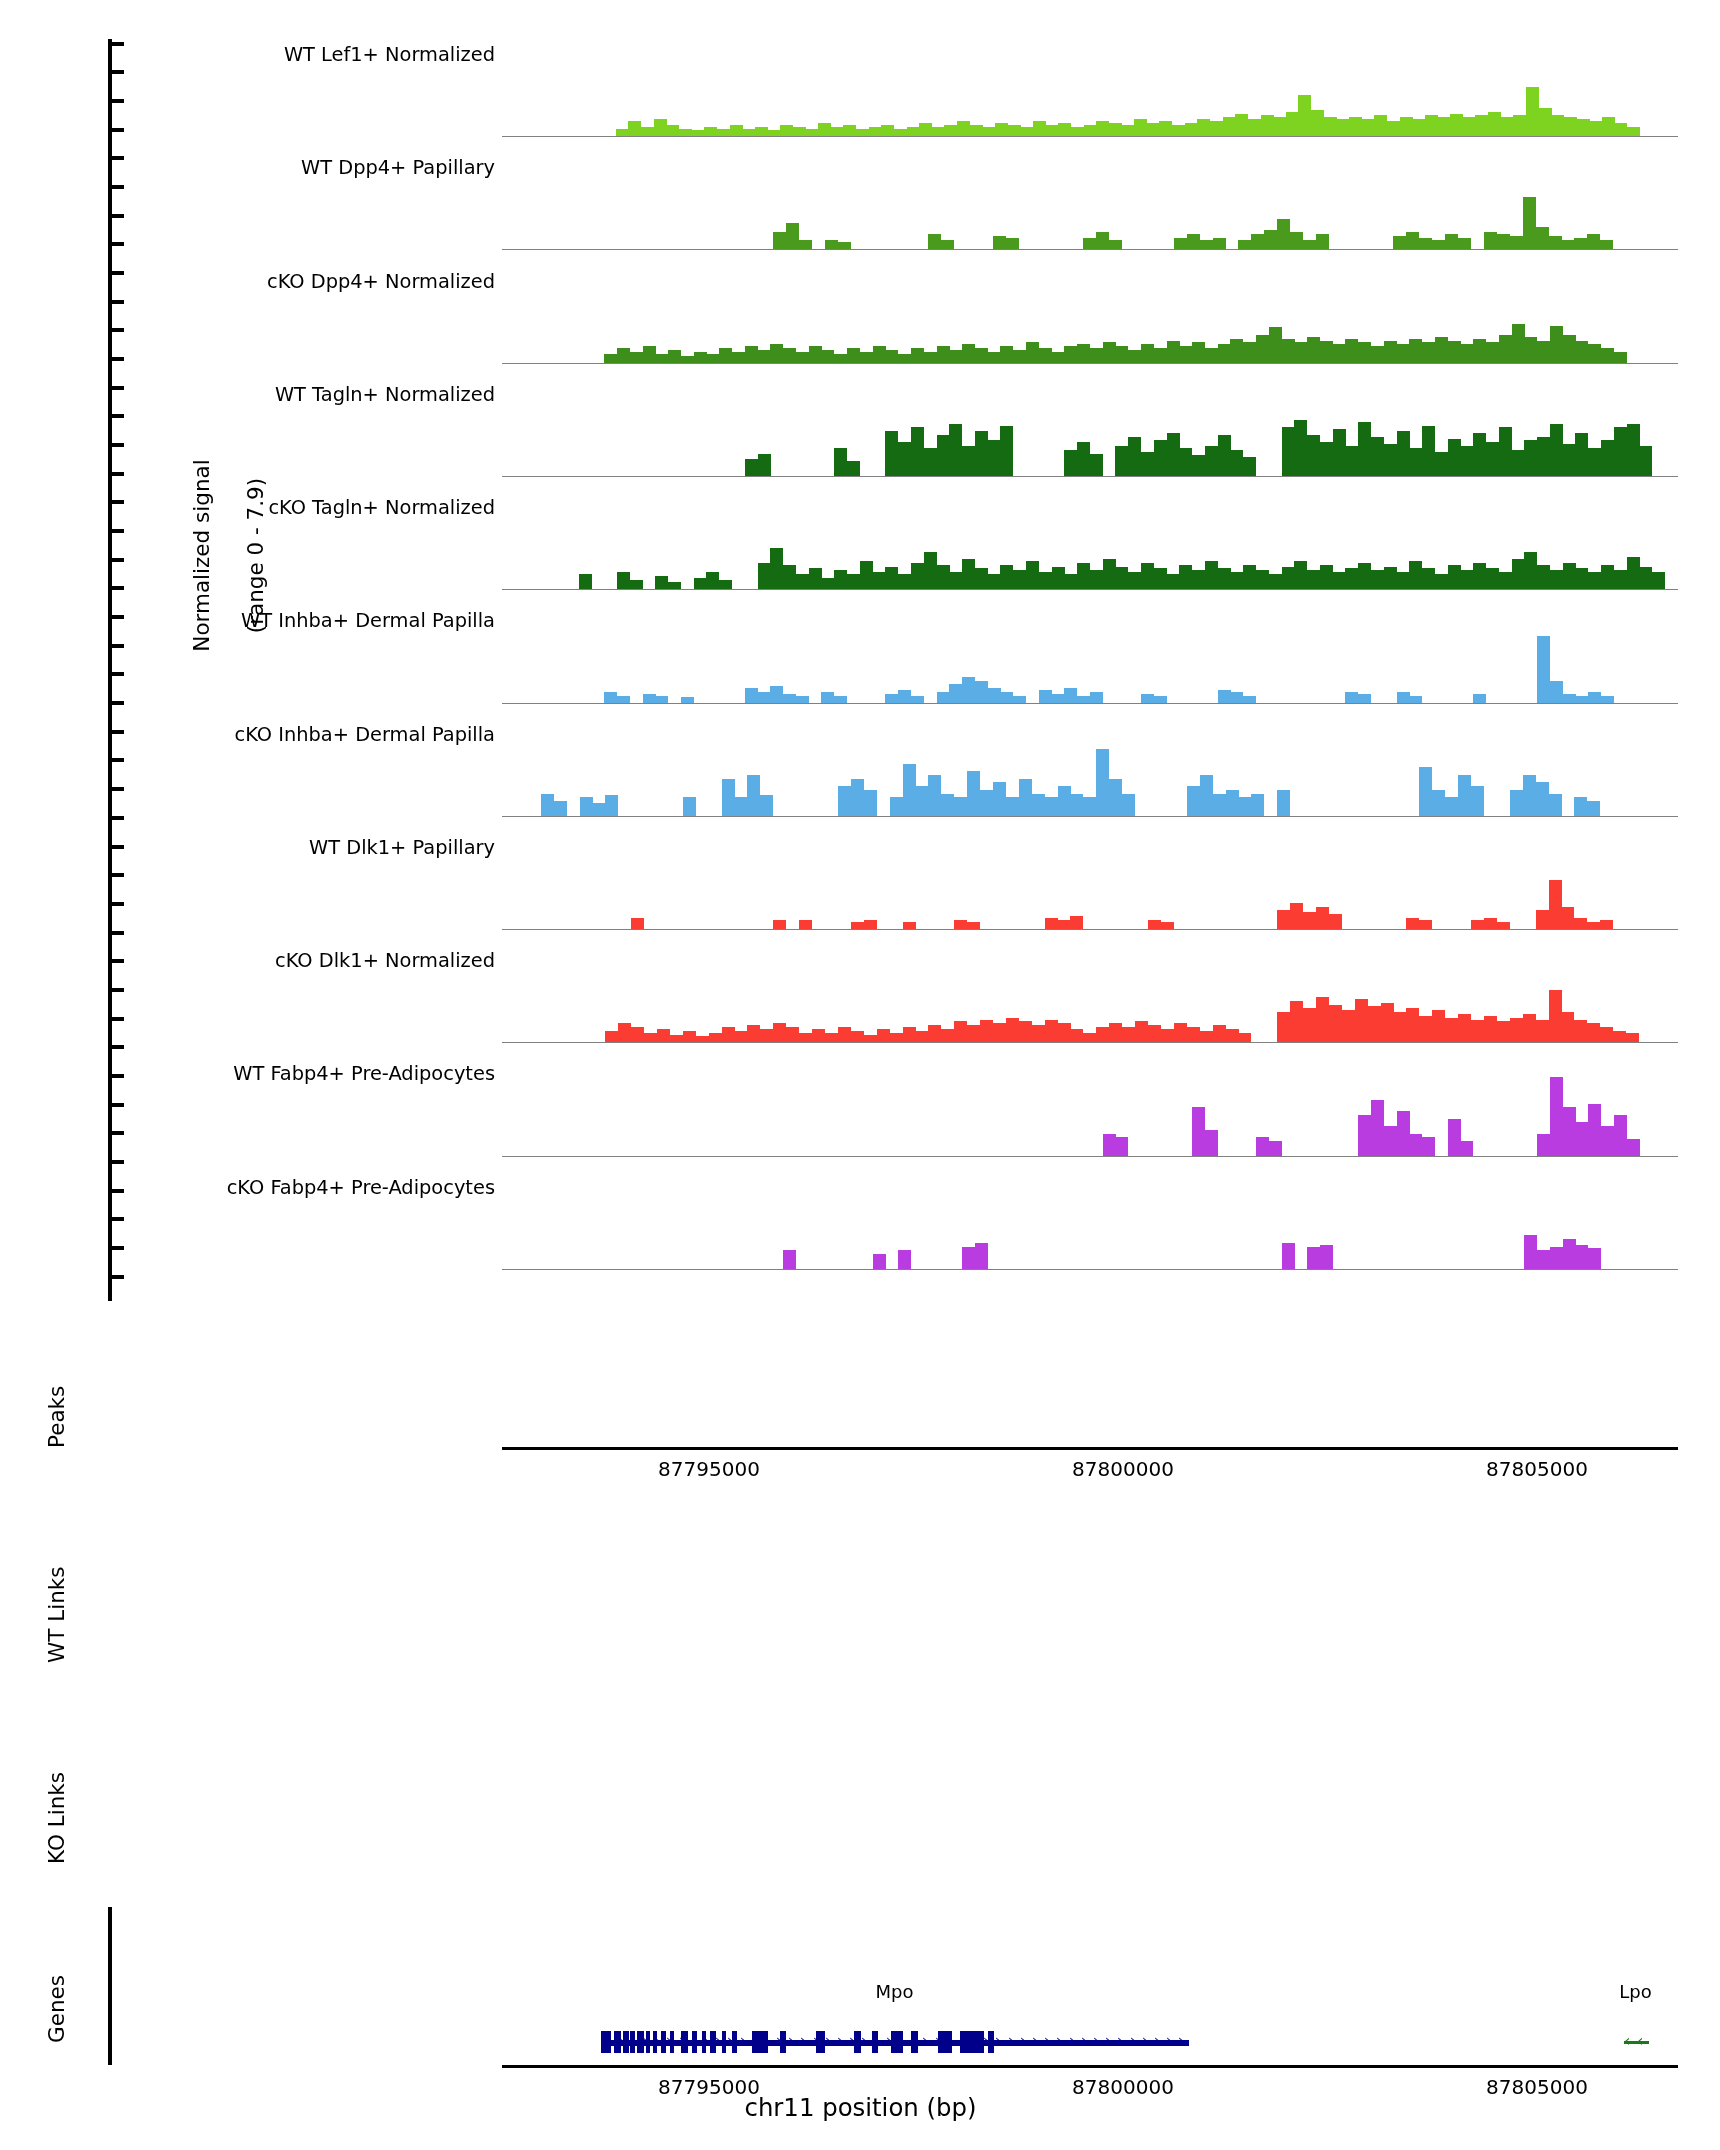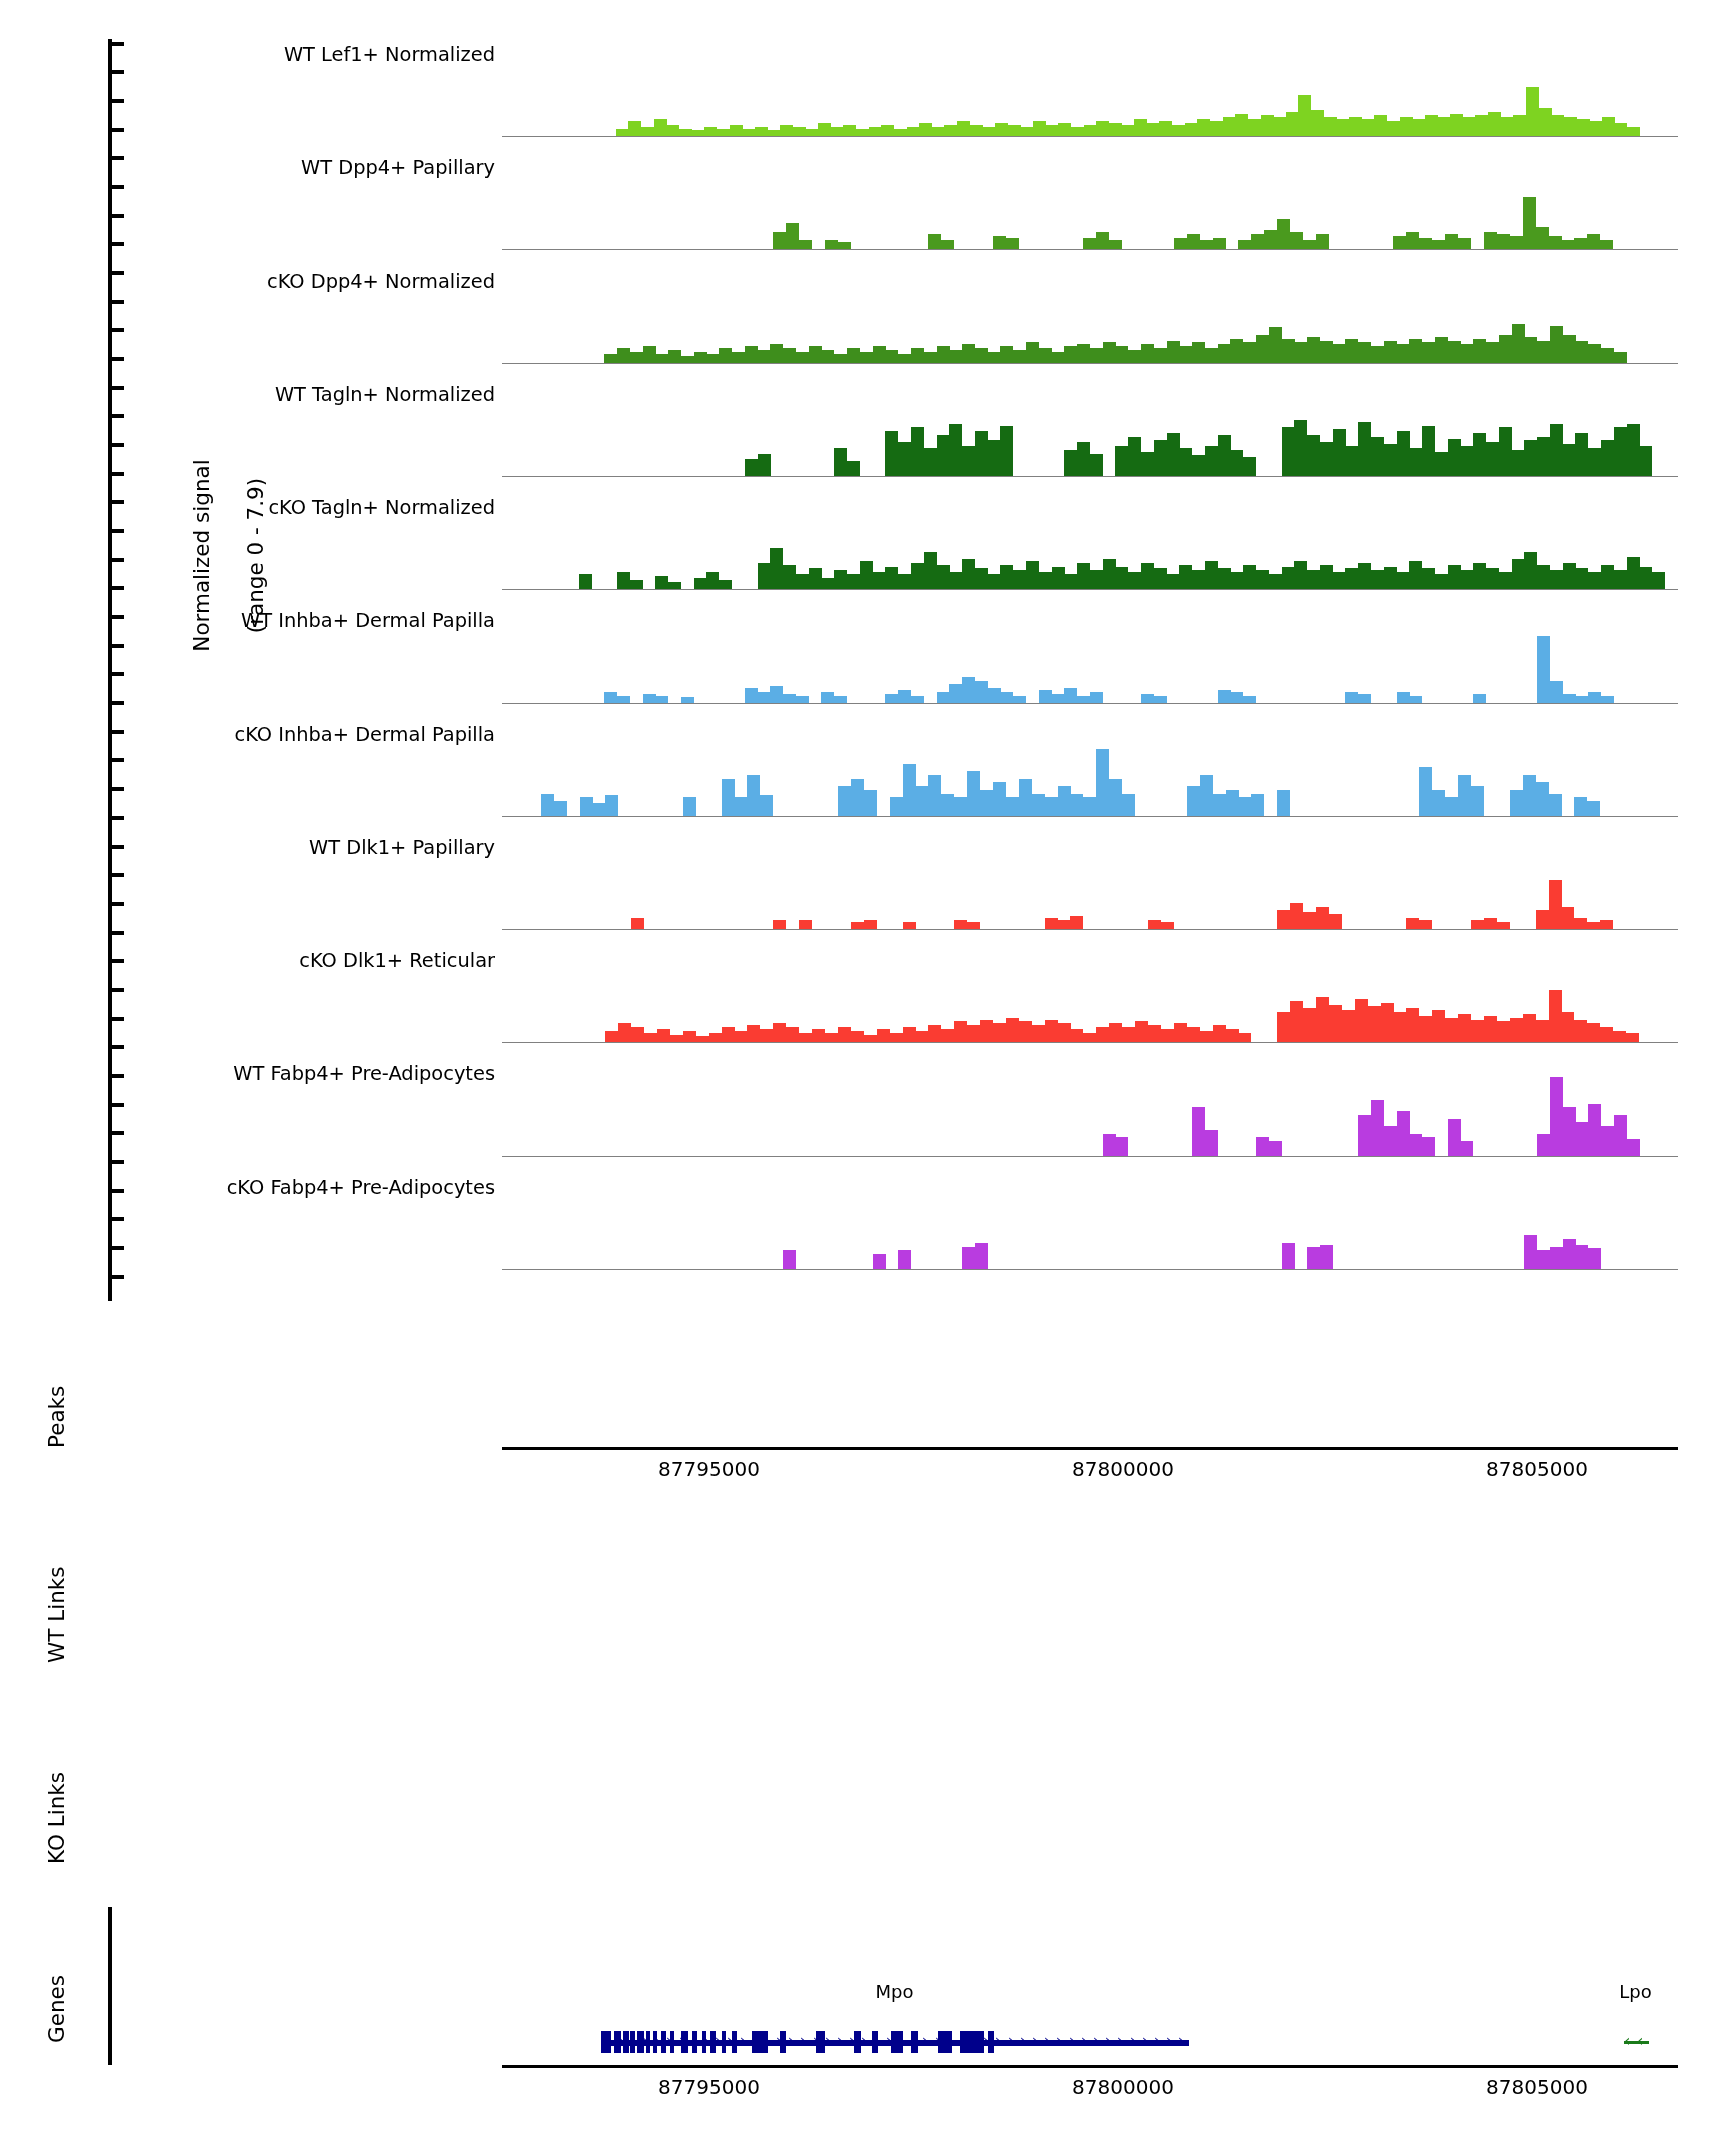--- a/index.html
+++ b/index.html
@@ -688,21 +688,21 @@
         <div class="sig" style="left: 969px; width: 13.4px; height: 9.4px; background: rgb(250, 60, 50);"></div>
         <div class="sig" style="left: 982px; width: 13.4px; height: 11.2px; background: rgb(250, 60, 50);"></div>
         <div class="sig" style="left: 995px; width: 13.4px; height: 7.5px; background: rgb(250, 60, 50);"></div>
         <div class="sig" style="left: 1034px; width: 13.4px; height: 18.7px; background: rgb(250, 60, 50);"></div>
         <div class="sig" style="left: 1047px; width: 13.4px; height: 49px; background: rgb(250, 60, 50);"></div>
         <div class="sig" style="left: 1059px; width: 13.4px; height: 22.4px; background: rgb(250, 60, 50);"></div>
         <div class="sig" style="left: 1072px; width: 13.4px; height: 11.2px; background: rgb(250, 60, 50);"></div>
         <div class="sig" style="left: 1085px; width: 13.4px; height: 7.5px; background: rgb(250, 60, 50);"></div>
         <div class="sig" style="left: 1098px; width: 13.4px; height: 9.4px; background: rgb(250, 60, 50);"></div>
       </div>
-      <div class="tracklabel" style="right: 1226px; top: 949px;">cKO Dlk1+ Reticular</div>
+      <div class="tracklabel" style="right: 1226px; top: 949px;">cKO Dlk1+ Normalized</div>
       <div class="baseline" style="top: 1042px;"></div>
       <div style="position: absolute; left: 502px; top: 956px; width: 1176px; height: 86px;">
         <div class="sig" style="left: 103px; width: 13.4px; height: 11.2px; background: rgb(250, 60, 50);"></div>
         <div class="sig" style="left: 116px; width: 13.4px; height: 18.7px; background: rgb(250, 60, 50);"></div>
         <div class="sig" style="left: 129px; width: 13.4px; height: 15px; background: rgb(250, 60, 50);"></div>
         <div class="sig" style="left: 142px; width: 13.4px; height: 9.4px; background: rgb(250, 60, 50);"></div>
         <div class="sig" style="left: 155px; width: 13.4px; height: 13px; background: rgb(250, 60, 50);"></div>
         <div class="sig" style="left: 168px; width: 13.4px; height: 7.5px; background: rgb(250, 60, 50);"></div>
         <div class="sig" style="left: 181px; width: 13.4px; height: 11.2px; background: rgb(250, 60, 50);"></div>
         <div class="sig" style="left: 194px; width: 13.4px; height: 5.6px; background: rgb(250, 60, 50);"></div>
@@ -829,20 +829,21 @@
       <div class="xtick-label" style="left: 1030px; top: 1457px;">87800000</div>
       <div class="xtick-label" style="left: 1444px; top: 1457px;">87805000</div>
     </div>
 
   <div class="xaxis-line" style="top:2065px;"></div>
   <div id="xticks-bottom">
       <div class="xtick-label" style="left: 616px; top: 2075px;">87795000</div>
       <div class="xtick-label" style="left: 1030px; top: 2075px;">87800000</div>
       <div class="xtick-label" style="left: 1444px; top: 2075px;">87805000</div>
     </div>
+  <div class="xtitle" style="top:2093px;">chr11 position (bp)</div>
 
   <div id="genes">
       <div class="gene-name" style="left: 823px; top: 1981px;">Mpo</div>
       <div class="gene-body" style="left: 601px; width: 588px; top: 2040px; background: rgb(0, 0, 139);"></div>
       <div class="gene-exon" style="left: 601px; width: 10px; top: 2031px; height: 21.5px; background: rgb(0, 0, 139);"></div>
       <div class="gene-exon" style="left: 614px; width: 7.2px; top: 2031px; height: 21.5px; background: rgb(0, 0, 139);"></div>
       <div class="gene-exon" style="left: 623px; width: 5.7px; top: 2031px; height: 21.5px; background: rgb(0, 0, 139);"></div>
       <div class="gene-exon" style="left: 630px; width: 5px; top: 2031px; height: 21.5px; background: rgb(0, 0, 139);"></div>
       <div class="gene-exon" style="left: 637px; width: 6.5px; top: 2031px; height: 21.5px; background: rgb(0, 0, 139);"></div>
       <div class="gene-exon" style="left: 646px; width: 4.3px; top: 2031px; height: 21.5px; background: rgb(0, 0, 139);"></div>

